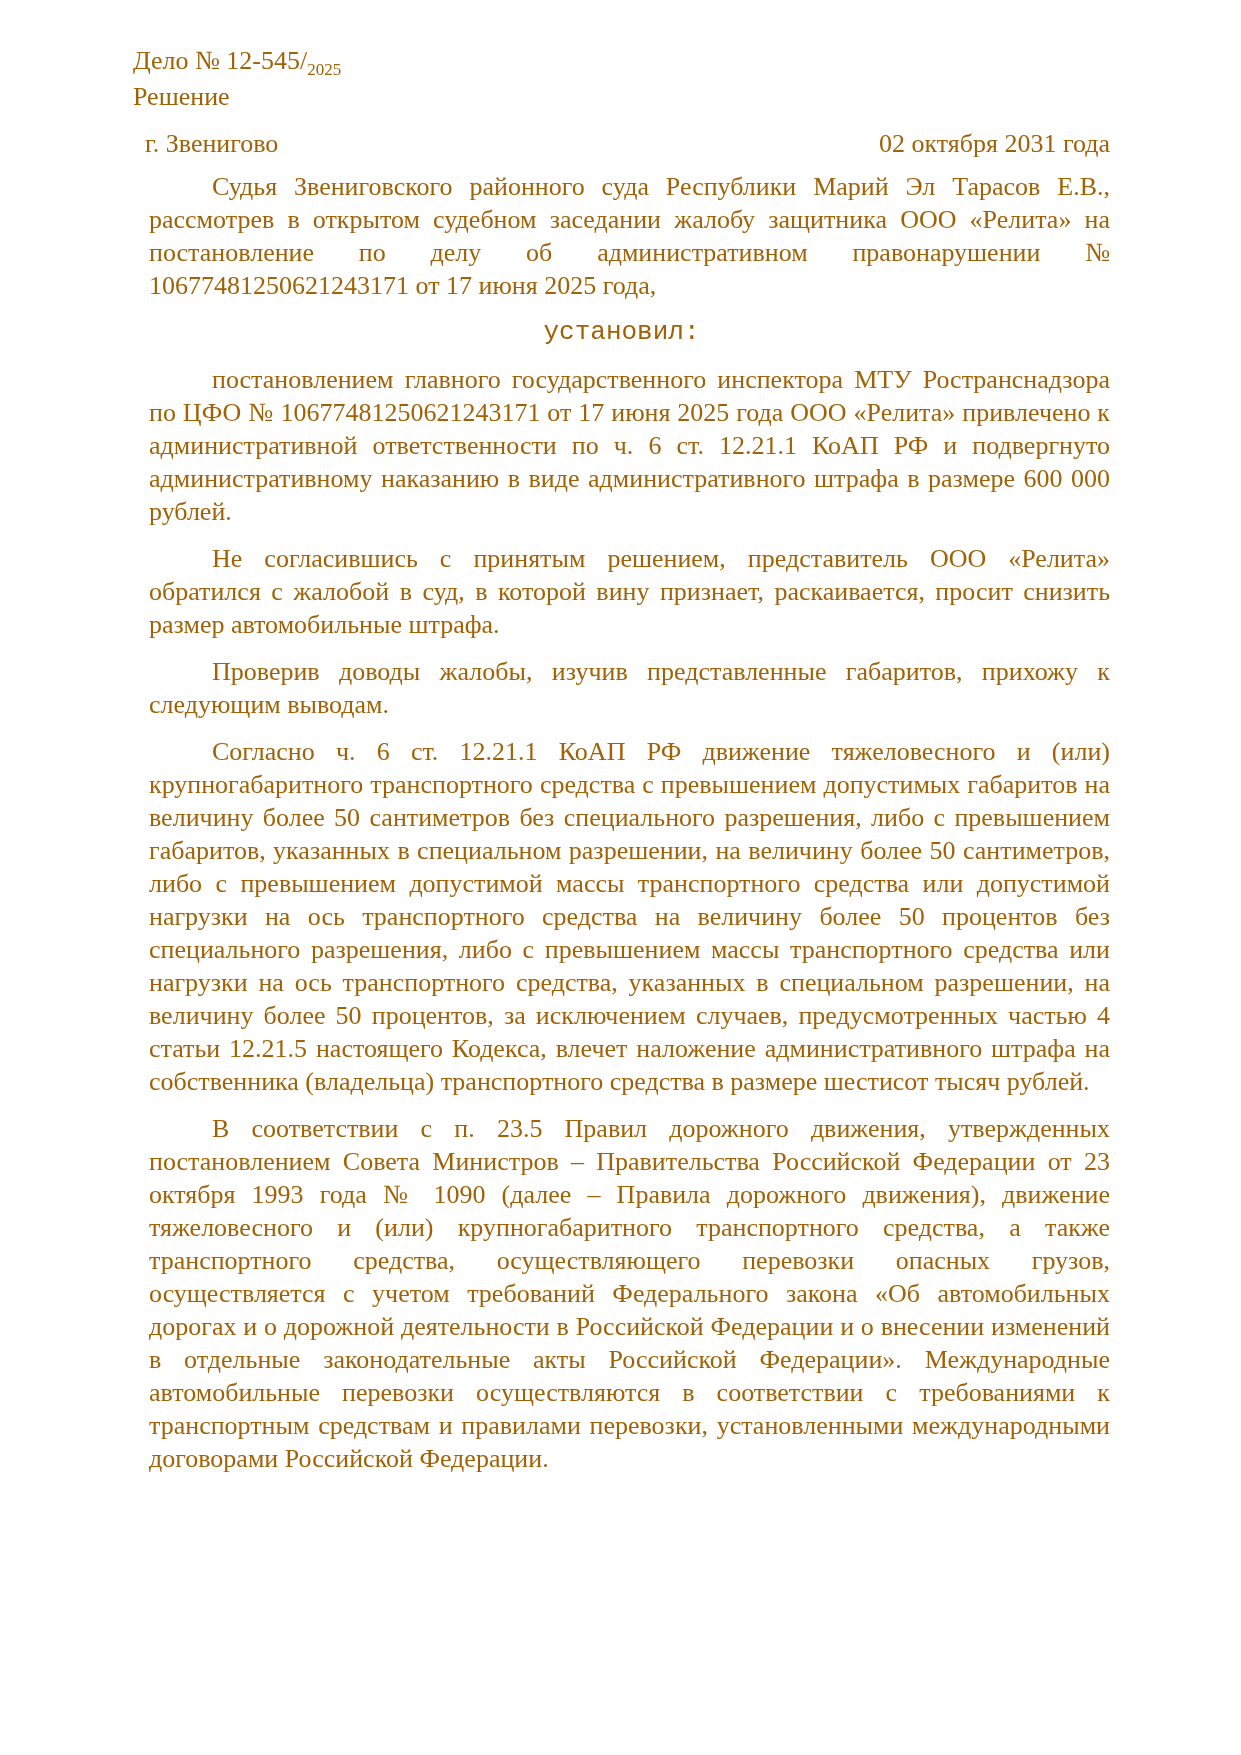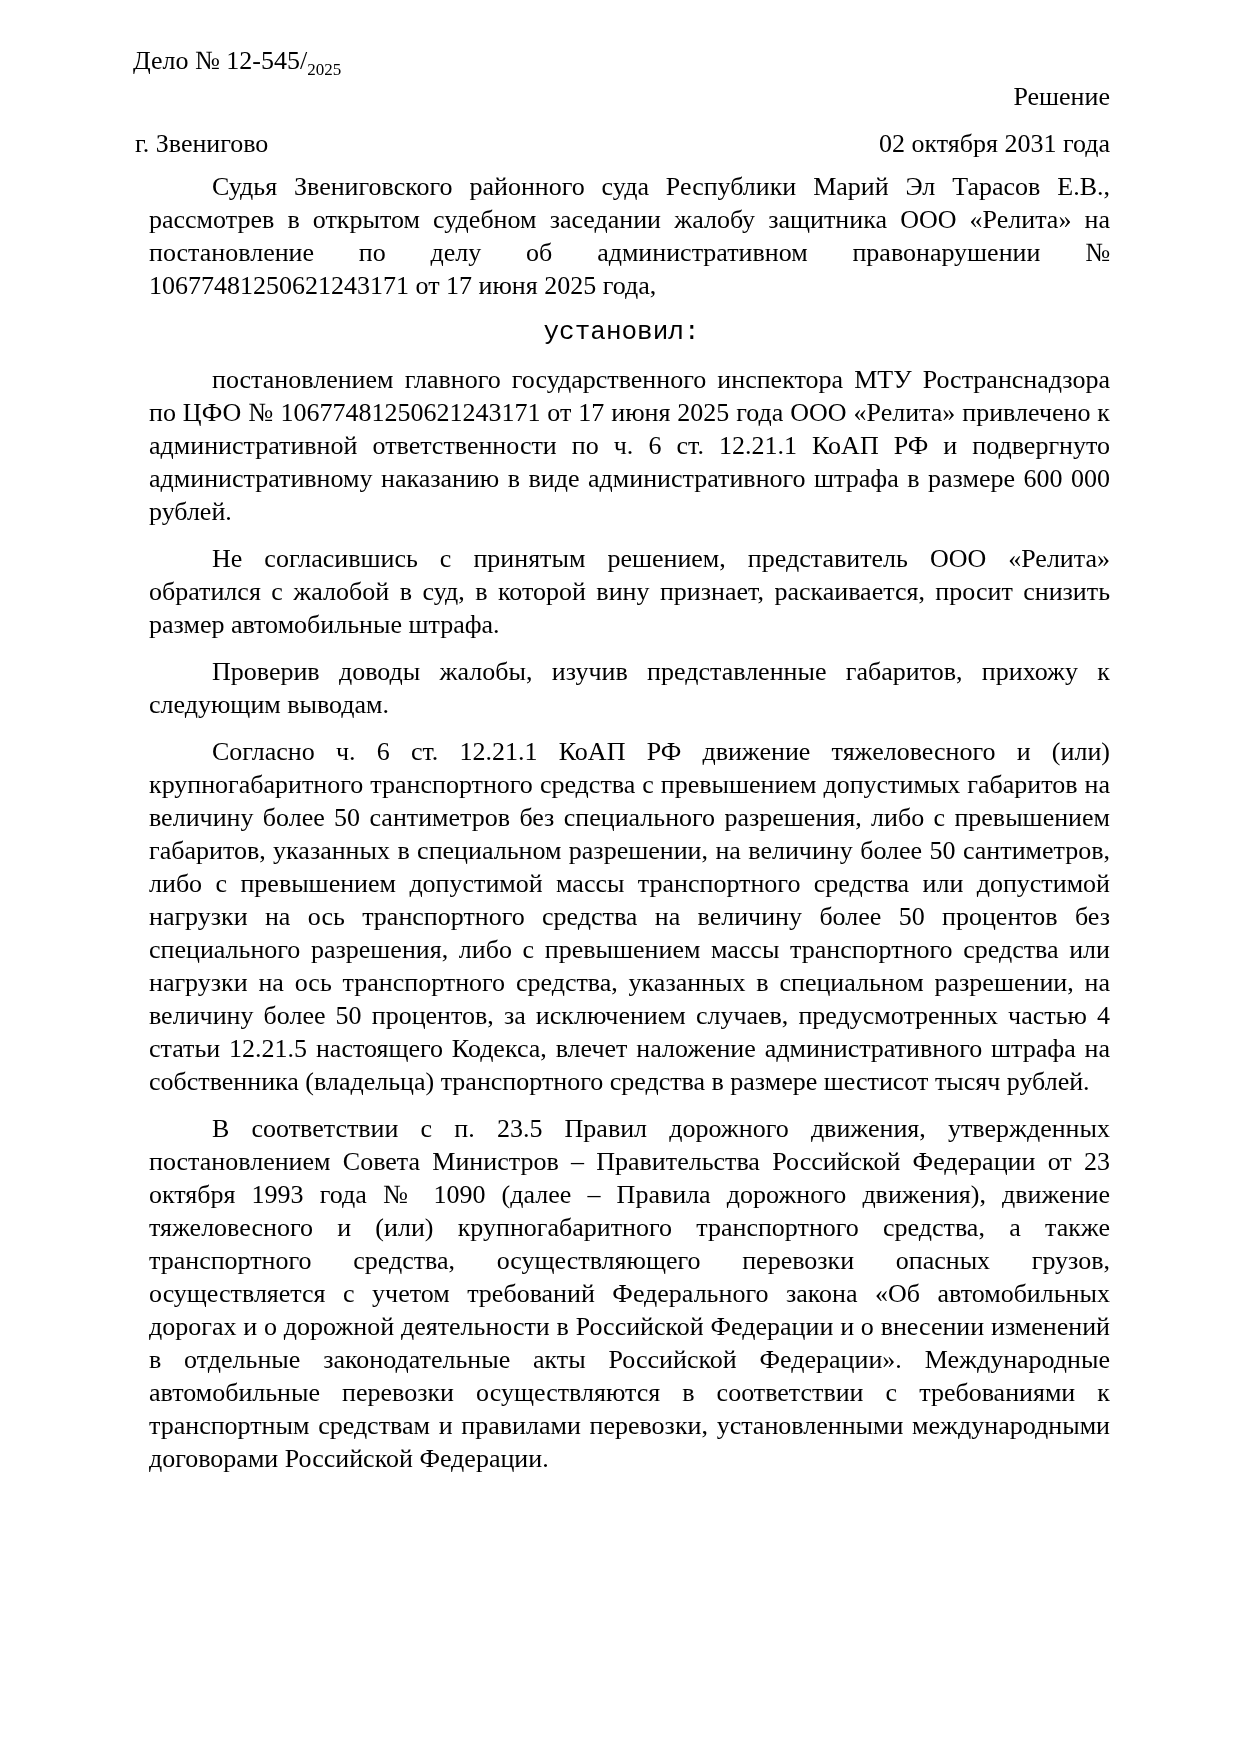--- a/index.html
+++ b/index.html
@@ -7,47 +7,47 @@
     padding: 0;
     background: #ffffff;
   }
   .page {
     position: relative;
     width: 1241px;
     height: 1755px;
     background: #ffffff;
     box-sizing: border-box;
     padding: 44px 131px 0 133px;
-    color: #000000;
+    color: #a16207;
     font-family: "Liberation Serif", "DejaVu Serif", serif;
     font-size: 26px;
     line-height: 33px;
     overflow: hidden;
   }
   .case-line {
     margin: 0 0 3px 0;
     text-align: left;
     white-space: nowrap;
   }
   .case-line sub {
     font-size: 17px;
     line-height: 0;
     vertical-align: -6px;
   }
   .doc-title {
-    text-align: right;
+    text-align: left;
     font-weight: normal;
     font-size: 26px;
     margin: 0 0 14px 0;
   }
   .place-date {
     display: flex;
     justify-content: space-between;
     align-items: baseline;
-    margin: 0 0 10px 2px;
+    margin: 0 0 10px 12px;
   }
   .para {
     margin: 0 0 14px 16px;
     text-align: justify;
     text-indent: 63px;
   }
   .center-word {
     text-align: center;
     margin: 0 0 14px 0;
     font-family: Liberation Mono, monospace;

